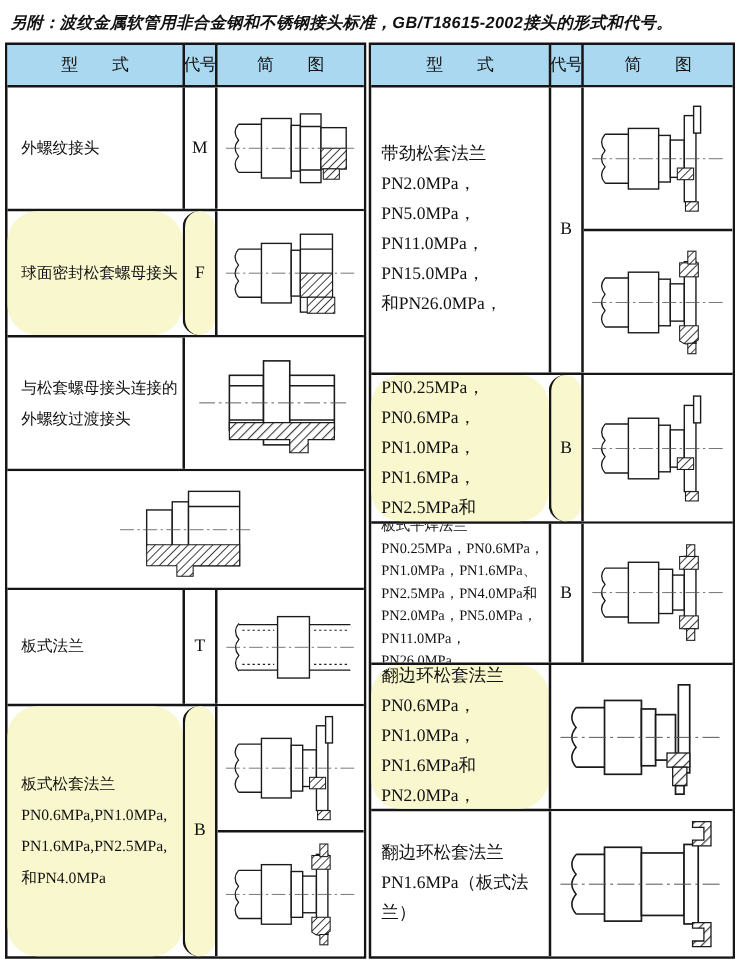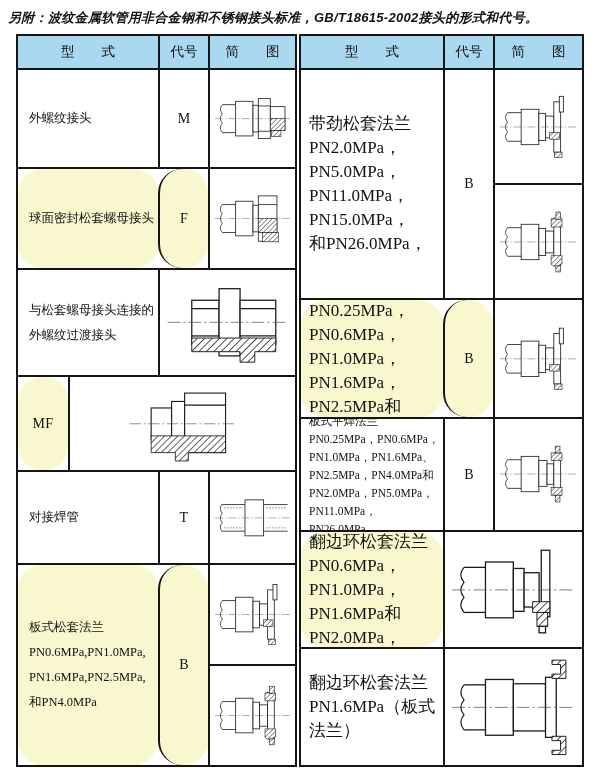--- a/index.html
+++ b/index.html
@@ -12,44 +12,44 @@
   }
   .title {
     font-family: "Liberation Sans", "DejaVu Sans", sans-serif;
     font-weight: bold;
     font-size: 13px;
     padding: 9px 8px 7px 8px;
     letter-spacing: 0.3px;
     white-space: nowrap;
     font-style: italic;
   }
-  .tables { display: flex; margin: 0 16px; }
+  .tables { display: flex; margin: 0 4px; }
   .half { border: 2px solid var(--bd); background: #fff; }
   .half.left  { width: 289px; }
   .half.right { width: 293px; margin-left: 2px; }
   .row { display: flex; border-top: 2px solid var(--bd); }
   .row.header { border-top: none; height: 32px; }
   .cell { border-left: 2px solid var(--bd); overflow: hidden; }
   .cell:first-child { border-left: none; }
   .c1 { width: 140px; }
-  .c2 { width: 50px; }
+  .c2 { width: 26px; }
   .c3 { flex: 1; }
   .right .c1 { width: 142px; }
   .hcell {
     display: flex; align-items: center; justify-content: center;
     font-size: 13.5px; background: var(--hdr); white-space: pre;
   }
   .label-cell {
     display: flex; align-items: center;
     padding: 4px 3px 4px 11px;
     font-size: 12.5px; line-height: 25px;
     white-space: pre-line;
     font-family: Liberation Serif, serif;
   }
-  .right .label-cell { font-size: 17px; padding-left: 8px; line-height: 24px; }
+  .right .label-cell { font-size: 14px; padding-left: 8px; line-height: 24px; }
   .right .tight .label-cell { line-height: 18px; font-size: 11.5px; }
   .code-cell {
     display: flex; align-items: center; justify-content: center;
     font-size: 14px; letter-spacing: 0.3px;
   }
   .diagram-cell { display: flex; flex-direction: column; background: #fff; }
   .row.alt .label-cell, .row.alt .code-cell { background: var(--alt); border-radius: 24px; }
   .dwg { flex: 1; min-height: 0; display: flex; align-items: center; justify-content: center; }
   .dwg + .dwg { border-top: 2px solid var(--bd); }
   .dwg svg { width: 94%; height: 92%; }
@@ -137,38 +137,37 @@
               <line x1="72" y1="33" x2="106" y2="33" stroke="#1a1a1a" stroke-width="1.2"></line>
               <line x1="72" y1="59" x2="106" y2="59" stroke="#1a1a1a" stroke-width="1.2"></line>
               <path d="M26 61 H106 V74 H86 V84 H72 V74 H26 Z" fill="url(#hatchpat)" stroke="#1a1a1a" stroke-width="0.9"></path>
               <line x1="3" y1="46" x2="117" y2="46" stroke="#555" stroke-width="0.7" stroke-dasharray="12 3 2 3"></line>
             </svg>
           </div>
       </div>
     </div>
 
     <div class="row alt" style="height:95px">
-      <div class="cell c2 code-cell">MF</div>
       <div class="cell c3 diagram-cell">
         <div class="dwg">
             <svg viewBox="0 0 120 92" preserveAspectRatio="xMidYMid meet">
               <rect x="26" y="29" width="22" height="34" fill="#fff" stroke="#1a1a1a" stroke-width="1.2"></rect>
               <rect x="48" y="22" width="14" height="46" fill="#fff" stroke="#1a1a1a" stroke-width="1.2"></rect>
               <rect x="62" y="13" width="44" height="64" fill="#fff" stroke="#1a1a1a" stroke-width="1.2"></rect>
               <line x1="62" y1="26" x2="106" y2="26" stroke="#1a1a1a" stroke-width="1.2"></line>
               <line x1="62" y1="64" x2="106" y2="64" stroke="#1a1a1a" stroke-width="1.2"></line>
               <path d="M26 59 H106 V77 H66 V86 H52 V77 H26 Z" fill="url(#hatchpat)" stroke="#1a1a1a" stroke-width="0.9"></path>
               <line x1="3" y1="46" x2="117" y2="46" stroke="#555" stroke-width="0.7" stroke-dasharray="12 3 2 3"></line>
             </svg>
           </div>
       </div>
     </div>
 
     <div class="row" style="height:93px">
-      <div class="cell c1 label-cell">对接焊管</div>
+      <div class="cell c1 label-cell">板式法兰</div>
       <div class="cell c2 code-cell">T</div>
       <div class="cell c3 diagram-cell">
         <div class="dwg">
             <svg viewBox="0 0 120 92" preserveAspectRatio="xMidYMid meet">
               <path d="M14 25 q-6 7 0 14 q-6 7 0 14 q-6 7 0 14" fill="none" stroke="#1a1a1a" stroke-width="1.1"></path>
               <line x1="14" y1="26" x2="48" y2="26" stroke="#1a1a1a" stroke-width="1.2"></line>
               <line x1="14" y1="66" x2="48" y2="66" stroke="#1a1a1a" stroke-width="1.2"></line>
               <line x1="17" y1="31" x2="45" y2="31" stroke="#1a1a1a" stroke-width="0.9" stroke-dasharray="2 2.5"></line>
               <line x1="17" y1="61" x2="45" y2="61" stroke="#1a1a1a" stroke-width="0.9" stroke-dasharray="2 2.5"></line>
               <rect x="48" y="19" width="28" height="54" fill="#fff" stroke="#1a1a1a" stroke-width="1.2"></rect>

